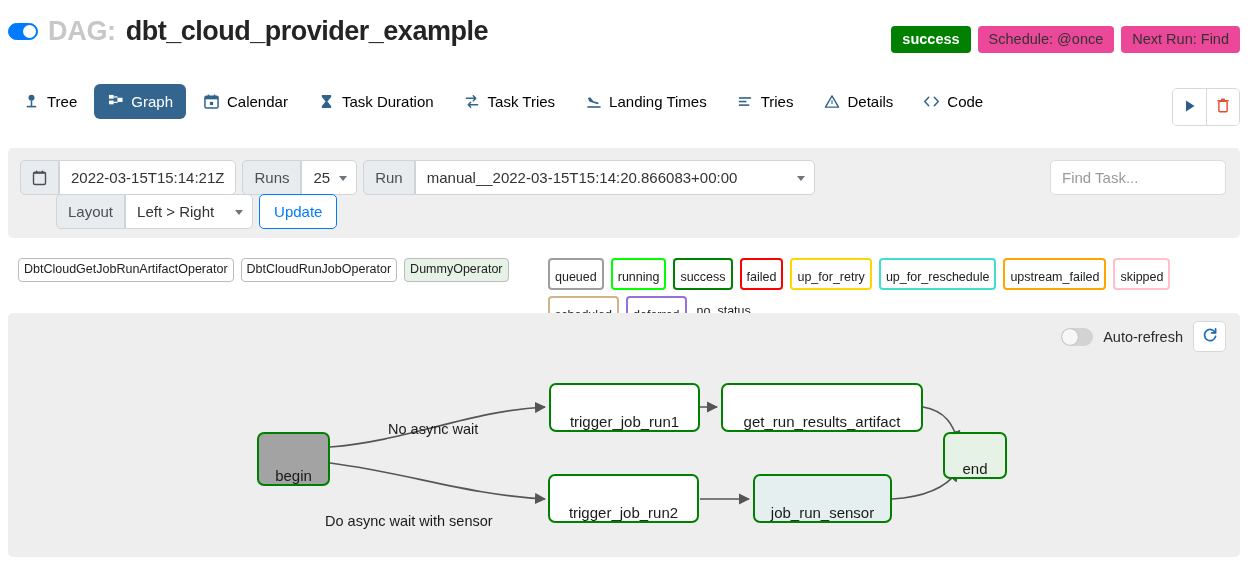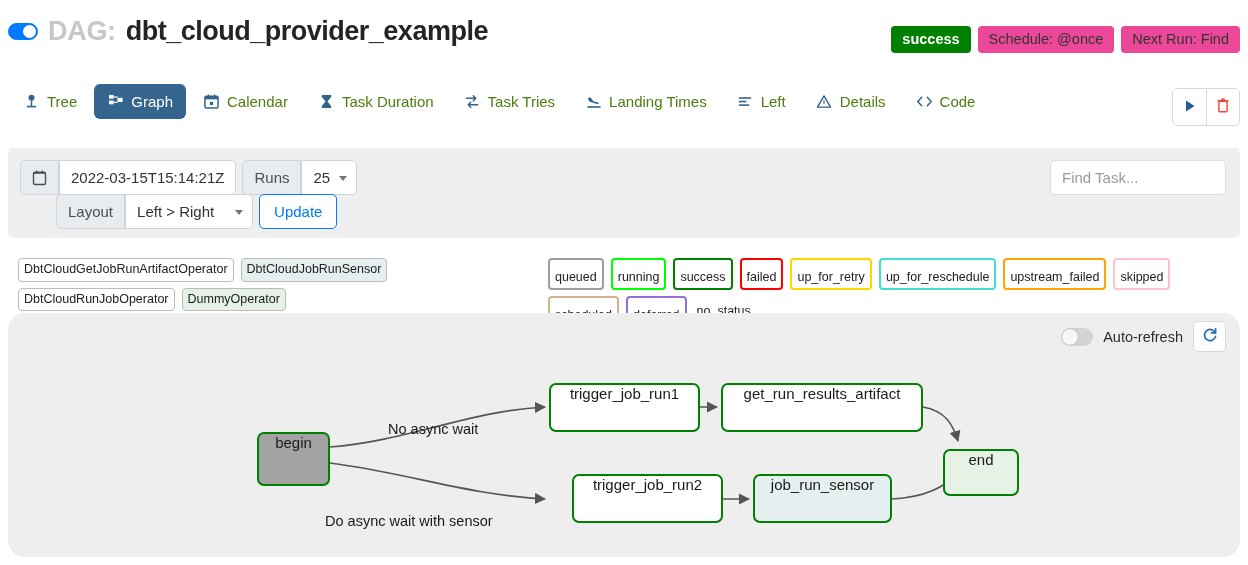--- a/index.html
+++ b/index.html
@@ -47,21 +47,21 @@
   .badge-muted { background: #ec4899; color: #333; }
 
   
   .tabbar {
     position: absolute; top: 84px; left: 0; width: 1248px; height: 46px;
   }
   .tabs { display: flex; align-items: center; gap: 4px; padding-left: 10px; }
   .tab {
     display: flex; align-items: center; gap: 7px;
     padding: 9px 13px; border-radius: 6px;
-    font-size: 15px; color: #4d7c0f; white-space: nowrap; cursor: pointer;
+    font-size: 15px; color: #000000; white-space: nowrap; cursor: pointer;
   }
   .tab.active { background: #33658f; color: #fff; }
   .tab .ic { display: flex; align-items: center; justify-content: center; width: 17px; height: 17px; flex: none; }
   .tab .ic svg { display: block; }
   .tab-actions {
     position: absolute; right: 8px; top: 4px;
     display: flex; border: 1px solid #d8d8d8; border-radius: 5px; overflow: hidden;
     background: #fff;
   }
   .tab-actions button {
@@ -128,21 +128,21 @@
     border-radius: 4px; border: 1px solid #bbb; background: #fff;
     color: #212121; white-space: nowrap;
   }
   .chip.statchip { border-width: 2px; padding: 11px 5px 4px; }
   .chip.plain { border-color: transparent; background: transparent; padding-left: 2px; }
 
   
   .graph-panel {
     position: absolute; top: 313px; left: 8px;
     width: 1232px; height: 244px;
-    background: #eee; border-radius: 17px; overflow: hidden;
+    background: #eee; border-radius: 5px; overflow: hidden;
   }
   .graph-toolbar {
     position: absolute; right: 14px; top: 8px;
     display: flex; align-items: center; gap: 10px;
   }
   .ar-toggle {
     width: 32px; height: 18px; border-radius: 9px; background: #d3d3d3;
     position: relative; cursor: pointer; flex: none;
   }
   .ar-toggle::after {
@@ -152,21 +152,21 @@
   }
   .ar-label { font-size: 14.5px; color: #2b2b2b; }
   .refresh-btn {
     width: 33px; height: 31px; background: #fff; border: 1px solid #d8d8d8;
     border-radius: 5px; display: flex; align-items: center; justify-content: center;
     cursor: pointer;
   }
   .graph-canvas { position: absolute; inset: 0; }
   .node {
     position: absolute; border: 2px solid #008000; border-radius: 7px;
-    display: flex; align-items: flex-start; justify-content: center;
+    display: flex; align-items: flex-end; justify-content: center;
     font-size: 15px; color: #1a1a1a; background: #fff;
     white-space: nowrap; cursor: pointer;
   }
   .edge-label {
     position: absolute; font-size: 14.5px; color: #1a1a1a; white-space: nowrap;
   }
   svg.edges { position: absolute; inset: 0; width: 100%; height: 100%; pointer-events: none; }
 </style>
 </head>
 <body>
@@ -249,21 +249,21 @@
         <span>Landing Times</span>
       </div>
       <div class="tab">
         <span class="ic">
           <svg width="16" height="15" viewBox="0 0 16 16">
               <rect x="1.5" y="3.4" width="13" height="1.7" fill="#32638a"></rect>
               <rect x="1.5" y="7.2" width="8" height="1.7" fill="#32638a"></rect>
               <rect x="1.5" y="11" width="11" height="1.7" fill="#32638a"></rect>
             </svg>
         </span>
-        <span>Left</span>
+        <span>Tries</span>
       </div>
       <div class="tab">
         <span class="ic">
           <svg width="16" height="15" viewBox="0 0 16 16">
               <path d="M8 2 15 14H1Z" fill="none" stroke="#32638a" stroke-width="1.5" stroke-linejoin="round"></path>
               <rect x="7.4" y="6.6" width="1.2" height="4" fill="#32638a"></rect>
             </svg>
         </span>
         <span>Details</span>
       </div>
@@ -309,38 +309,44 @@
         </span>
         <span class="ctl rnd-r">2022-03-15T15:14:21Z</span>
       </div>
       <div class="grp" style="margin-left:6px">
         <span class="addon rnd-l">Runs</span>
         <span class="ctl sel rnd-r">
           <span>25</span>
           <i class="caret"></i>
         </span>
       </div>
+      <div class="grp" style="margin-left:6px">
+        <span class="addon rnd-l">Run</span>
+        <span class="ctl sel rnd-r" style="min-width:400px">
+          <span>manual__2022-03-15T15:14:20.866083+00:00</span>
+          <i class="caret"></i>
+        </span>
+      </div>
     </div>
     <div class="ctrl-row r2">
       <div class="grp">
         <span class="addon rnd-l">Layout</span>
         <span class="ctl sel rnd-r" style="min-width:128px">
           <span>Left &gt; Right</span>
           <i class="caret"></i>
         </span>
       </div>
       <div class="btn-outline">Update</div>
     </div>
     <input class="find-task" placeholder="Find Task..." style="">
   </div>
 
   <div class="legend">
     <div class="legend-col-ops">
       <span class="chip" style="background:#ffffff">DbtCloudGetJobRunArtifactOperator</span>
-      <span class="chip" style="background:#e6efef">DbtCloudJobRunSensor</span>
       <span class="chip" style="background:#ffffff">DbtCloudRunJobOperator</span>
       <span class="chip" style="background:#e5f2e5">DummyOperator</span>
     </div>
     <div class="legend-col-status">
       <span class="chip statchip" style="border-color:#9e9e9e">queued</span>
       <span class="chip statchip" style="border-color:#00ff00">running</span>
       <span class="chip statchip" style="border-color:#008000">success</span>
       <span class="chip statchip" style="border-color:#ff0000">failed</span>
       <span class="chip statchip" style="border-color:#ffd700">up_for_retry</span>
       <span class="chip statchip" style="border-color:#40e0d0">up_for_reschedule</span>
@@ -383,24 +389,24 @@
 
       <div class="node" style="left:249px;top:119px;width:73px;height:54px;background:#a3a3a3">
         <span>begin</span>
       </div>
       <div class="node" style="left:541px;top:70px;width:151px;height:49px;background:#ffffff">
         <span>trigger_job_run1</span>
       </div>
       <div class="node" style="left:713px;top:70px;width:202px;height:49px;background:#ffffff">
         <span>get_run_results_artifact</span>
       </div>
-      <div class="node" style="left:935px;top:136px;width:76px;height:47px;background:#e5f2e5">
+      <div class="node" style="left:935px;top:119px;width:64px;height:47px;background:#e5f2e5">
         <span>end</span>
       </div>
-      <div class="node" style="left:564px;top:161px;width:151px;height:49px;background:#ffffff">
+      <div class="node" style="left:540px;top:161px;width:151px;height:49px;background:#ffffff">
         <span>trigger_job_run2</span>
       </div>
       <div class="node" style="left:745px;top:161px;width:139px;height:49px;background:#e6efef">
         <span>job_run_sensor</span>
       </div>
 
       <div class="edge-label" style="left:380px;top:108px">No async wait</div>
       <div class="edge-label" style="left:317px;top:200px">Do async wait with sensor</div>
     </div>
   </div>

